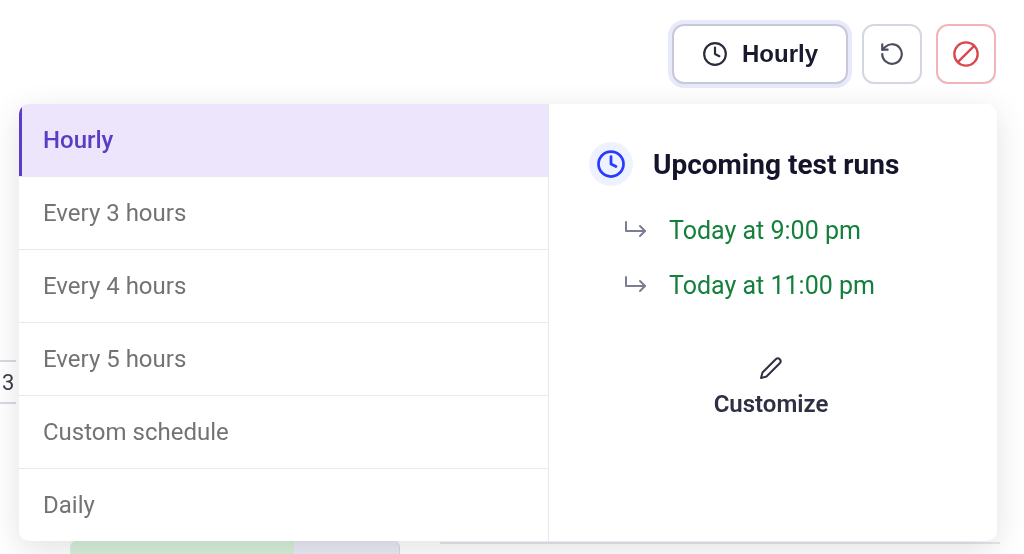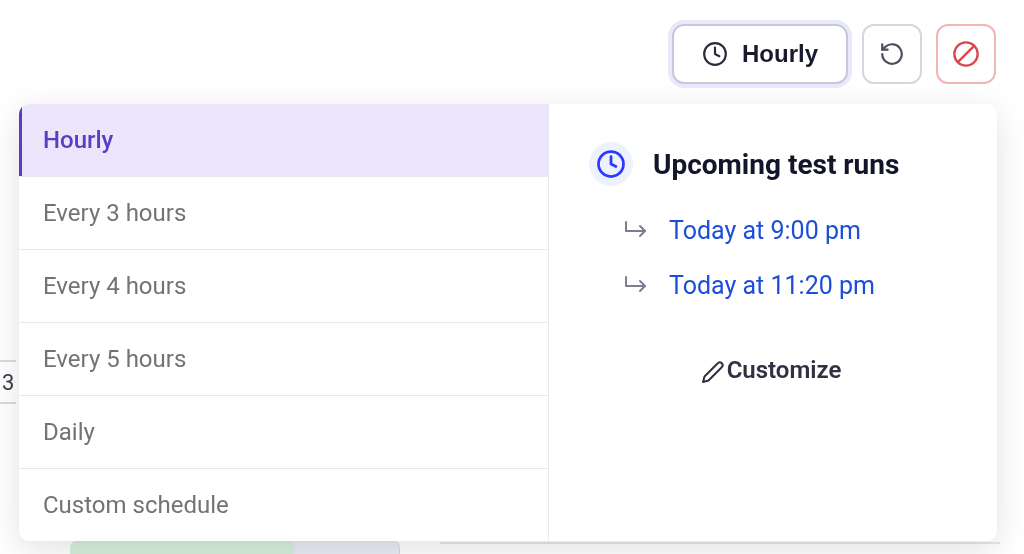--- a/index.html
+++ b/index.html
@@ -140,30 +140,31 @@
     
     .run-item {
       display: flex;
       align-items: center;
       gap: 18px;
       padding-left: 34px;
     }
     
     .run-label {
       font-size: 25px;
-      color: #1d4ed8;
+      color: #15803d;
     }
     
     .customize-row {
       display: flex;
-      align-items: flex-end;
+      align-items: center;
       justify-content: center;
-      gap: 2px;
+      gap: 10px;
       cursor: pointer;
       padding: 6px 0;
+      flex-direction: column;
     }
     
     .customize-label {
       font-size: 24px;
       font-weight: 600;
       color: #303044;
     }
     
     .bg-hint {
       position: absolute;
@@ -251,24 +252,24 @@
     <div class="option-item">
       <span>Every 3 hours</span>
     </div>
     <div class="option-item">
       <span>Every 4 hours</span>
     </div>
     <div class="option-item">
       <span>Every 5 hours</span>
     </div>
     <div class="option-item">
+      <span>Custom schedule</span>
+    </div>
+    <div class="option-item">
       <span>Daily</span>
-    </div>
-    <div class="option-item">
-      <span>Custom schedule</span>
     </div>
   </div>
 
   <div class="preview-panel">
     <div class="preview-header">
       <span class="preview-header-icon">
         <svg width="30" height="30" viewBox="0 0 24 24" fill="none" stroke="#2a3bff" stroke-width="2.2" stroke-linecap="round" stroke-linejoin="round">
           <circle cx="12" cy="12" r="10"></circle>
           <polyline points="12 6 12 12 16 14"></polyline>
         </svg>
@@ -286,21 +287,21 @@
         </span>
         <span class="run-label">Today at 9:00 pm</span>
       </div>
       <div class="run-item">
         <span>
           <svg width="28" height="24" viewBox="0 0 28 24" fill="none" stroke="#7b7e92" stroke-width="2" stroke-linecap="round" stroke-linejoin="round">
             <path d="M3 3 L3 12 L22 12"></path>
             <polyline points="17 7 22 12 17 17"></polyline>
           </svg>
         </span>
-        <span class="run-label">Today at 11:20 pm</span>
+        <span class="run-label">Today at 11:00 pm</span>
       </div>
     </div>
 
     <div class="customize-row">
       <span>
         <svg width="24" height="24" viewBox="0 0 24 24" fill="none" stroke="#303044" stroke-width="2" stroke-linecap="round" stroke-linejoin="round">
           <path d="M17 3a2.85 2.85 0 0 1 4 4L7.5 20.5 2 22l1.5-5.5L17 3z"></path>
         </svg>
       </span>
       <span class="customize-label">Customize</span>

